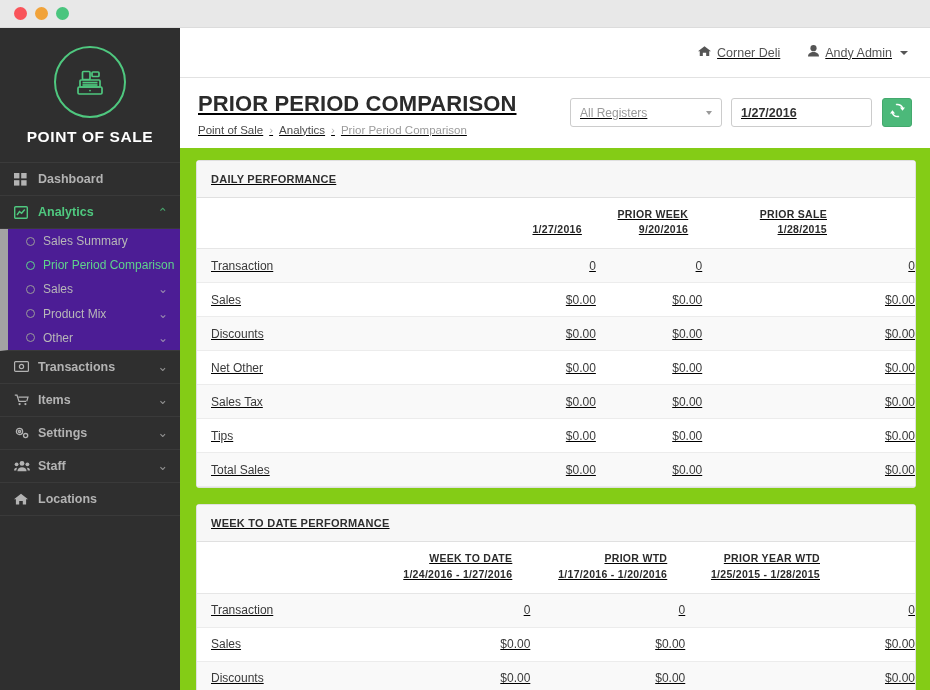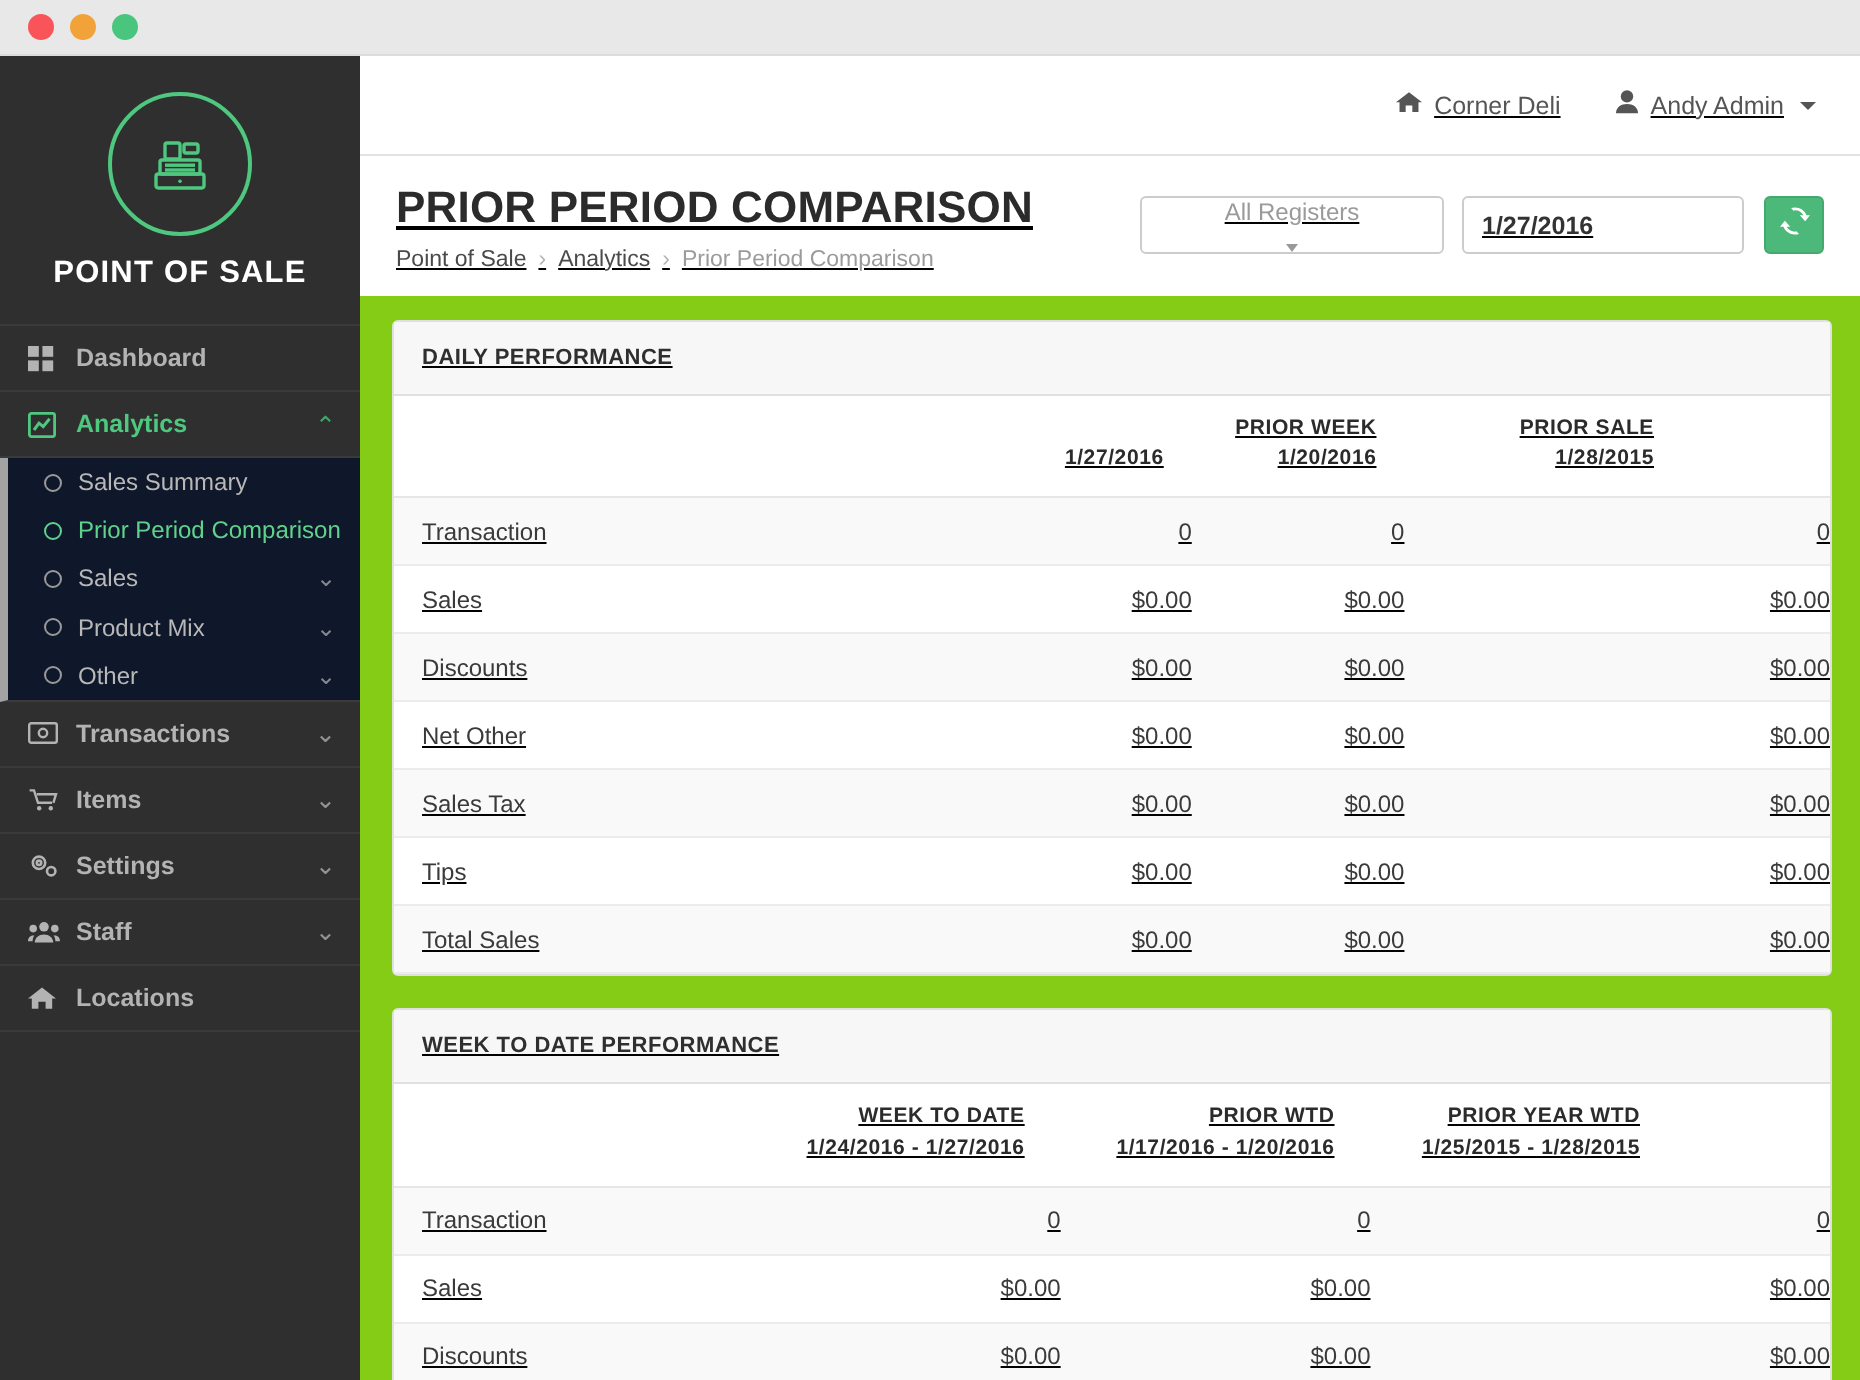--- a/index.html
+++ b/index.html
@@ -70,22 +70,22 @@
     display: inline-flex;
     align-items: center;
     margin-right: 7px;
     flex: 0 0 17px;
   }
   .nav-item .lbl { flex: 1; white-space: nowrap; font-weight: bold; }
   .nav-item.active { color: #4fc87f; }
   .nav-item .chev { opacity: .75; }
 
   .submenu {
-    background: #0f172a;
-    border-left: 4px solid #a3a3a3;
+    background: #4c1d95;
+    border-left: 8px solid #a3a3a3;
     border-bottom: 1px solid #3a3a3a;
   }
   .sub-item {
     display: flex;
     align-items: center;
     height: 24.2px;
     padding-left: 18px;
     padding-right: 12px;
     color: #b8b8b8;
     font-size: 12px;
@@ -162,21 +162,20 @@
   .select-box {
     width: 152px; height: 29px;
     border: 1px solid #ccc;
     border-radius: 3px;
     background: #fff;
     display: flex; align-items: center;
     padding: 0 9px;
     font-size: 12px;
     color: #9a9a9a;
     cursor: pointer;
-    flex-direction: column;
   }
   .select-box .sel-lbl { flex: 1; }
   .select-caret {
     width: 0; height: 0;
     border-left: 3.5px solid transparent;
     border-right: 3.5px solid transparent;
     border-top: 4.5px solid #999;
   }
   .date-box {
     width: 141px; height: 29px;
@@ -451,21 +450,21 @@
         <table>
           <thead>
             <tr>
               <th class="rowlbl c-label"></th>
               <th class="c-1">
                 <span></span>
                 <span class="dt">1/27/2016</span>
               </th>
               <th class="c-2">
                 <span>PRIOR WEEK</span>
-                <span class="dt">1/20/2016</span>
+                <span class="dt">9/20/2016</span>
               </th>
               <th class="c-3">
                 <span>PRIOR SALE</span>
                 <span class="dt">1/28/2015</span>
               </th>
             </tr>
           </thead>
           <tbody>
             <tr>
               <td class="rowlbl">Transaction</td>

